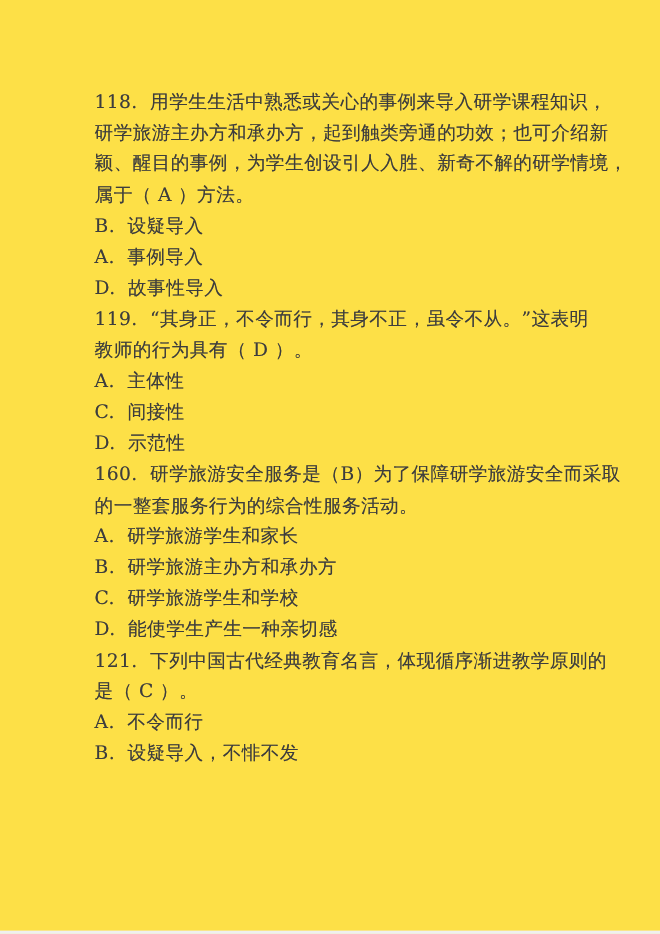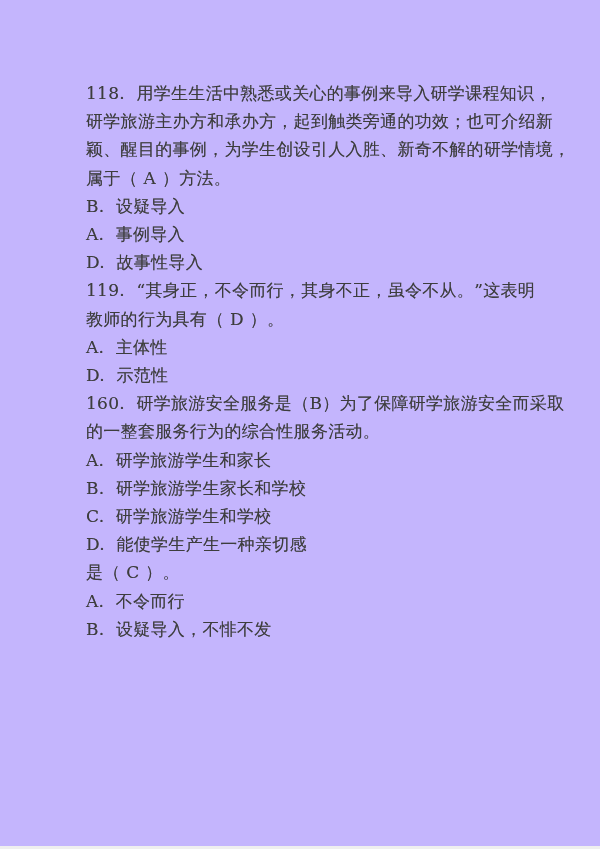--- a/index.html
+++ b/index.html
@@ -5,21 +5,21 @@
 <style>
   html, body {
     margin: 0;
     padding: 0;
     background: #ffffff;
   }
   .page {
     position: relative;
     width: 600px;
     height: 849px;
-    background: #c4b5fd;
+    background: #fde047;
     overflow: hidden;
     font-family: "DejaVu Serif", "Liberation Serif", serif;
   }
   .content {
     position: absolute;
     left: 86px;
     top: 79px;
     width: 440px;
   }
   .question {
@@ -58,33 +58,35 @@
       <p class="line">属于（ A ）方法。</p>
       <p class="line">B.  设疑导入</p>
       <p class="line">A.  事例导入</p>
       <p class="line">D.  故事性导入</p>
     </section>
 
     <section class="question">
       <p class="line">119.  “其身正，不令而行，其身不正，虽令不从。”这表明</p>
       <p class="line">教师的行为具有（ D ）。</p>
       <p class="line">A.  主体性</p>
+      <p class="line">C.  间接性</p>
       <p class="line">D.  示范性</p>
     </section>
 
     <section class="question">
       <p class="line">160.  研学旅游安全服务是（B）为了保障研学旅游安全而采取</p>
       <p class="line">的一整套服务行为的综合性服务活动。</p>
       <p class="line">A.  研学旅游学生和家长</p>
-      <p class="line">B.  研学旅游学生家长和学校</p>
+      <p class="line">B.  研学旅游主办方和承办方</p>
       <p class="line">C.  研学旅游学生和学校</p>
       <p class="line">D.  能使学生产生一种亲切感</p>
     </section>
 
     <section class="question">
+      <p class="line">121.  下列中国古代经典教育名言，体现循序渐进教学原则的</p>
       <p class="line">是（ C ）。</p>
       <p class="line">A.  不令而行</p>
       <p class="line">B.  设疑导入，不悱不发</p>
     </section>
 
   </main>
 
   <div class="scan-edge"></div>
 </div>
 

